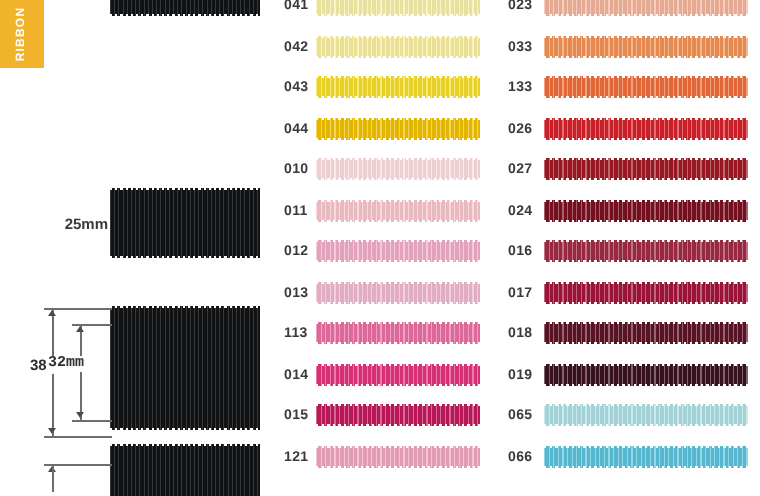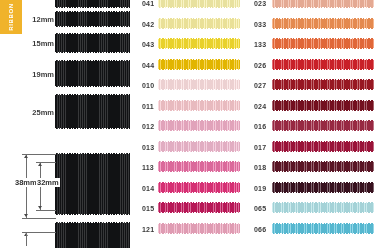--- a/index.html
+++ b/index.html
@@ -105,34 +105,22 @@
   <div class="tab">
     <span class="tab-label">RIBBON</span>
   </div>
 
   <div class="left-col">
 
     <div class="lrow" style="top:-6px;height:14px;">
       <div class="rib"></div>
     </div>
 
-    <div class="lrow" style="top:11px;height:16px;">
-      <span class="lab">12mm</span>
-      <div class="rib"></div>
-    </div>
-
-    <div class="lrow" style="top:33px;height:20px;">
-      <span class="lab">15mm</span>
-      <div class="rib"></div>
-    </div>
-
-    <div class="lrow" style="top:60px;height:27px;">
-      <span class="lab">19mm</span>
-      <div class="rib"></div>
-    </div>
+
+
 
     <div class="lrow" style="top:94px;height:35px;text-decoration:underline;">
       <span class="lab">25mm</span>
       <div class="rib"></div>
     </div>
 
     <div class="lrow" style="top:153px;height:62px;">
       <div class="rib"></div>
     </div>
 
@@ -148,21 +136,21 @@
     <div class="dim-line h-line" style="left:4px;top:68px;width:34px;"></div>
     <div class="arrow arrow-up" style="left:6px;top:5px;"></div>
     <div class="arrow arrow-down" style="left:6px;top:64px;"></div>
     <span class="dim-text" style="left:-4px;top:28px;">38mm</span>
 
     <div class="dim-line v-line" style="left:22px;top:12px;height:48px;"></div>
     <div class="dim-line h-line" style="left:18px;top:12px;width:20px;"></div>
     <div class="dim-line h-line" style="left:18px;top:60px;width:20px;"></div>
     <div class="arrow arrow-up" style="left:20px;top:13px;"></div>
     <div class="arrow arrow-down" style="left:20px;top:56px;"></div>
-    <span class="dim-text" style="left:18px;top:28px;">32mm</span>
+    <span class="dim-text" style="left:5px;top:28px;font-family:Liberation Mono, monospace;">32mm</span>
 
     <div class="dim-line h-line" style="left:4px;top:82px;width:34px;"></div>
     <div class="arrow arrow-up" style="left:6px;top:83px;"></div>
     <div class="dim-line v-line" style="left:8px;top:82px;height:14px;"></div>
   </div>
 
   <div class="sw-col" style="left:130px;width:122px;">
       <div class="srow" style="top: -3px; left: 0px; width: 100%;">
         <span class="code" style="left: 12px;">041</span>
         <div class="sw" style="left: 28px; width: 82px; background: rgb(246, 239, 168);">

